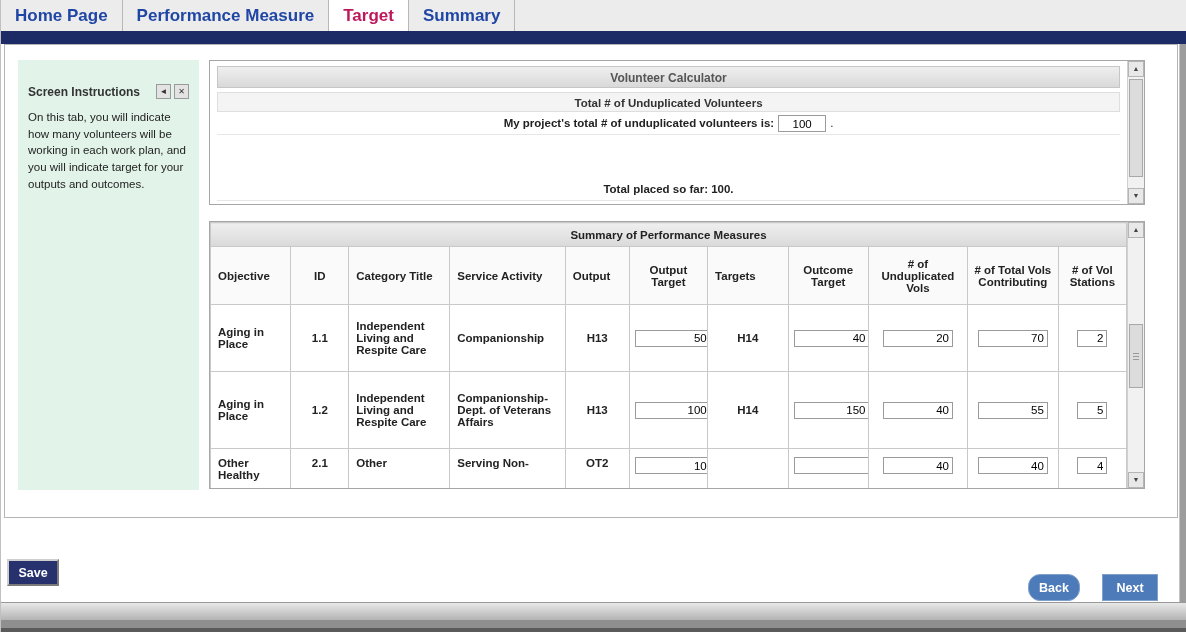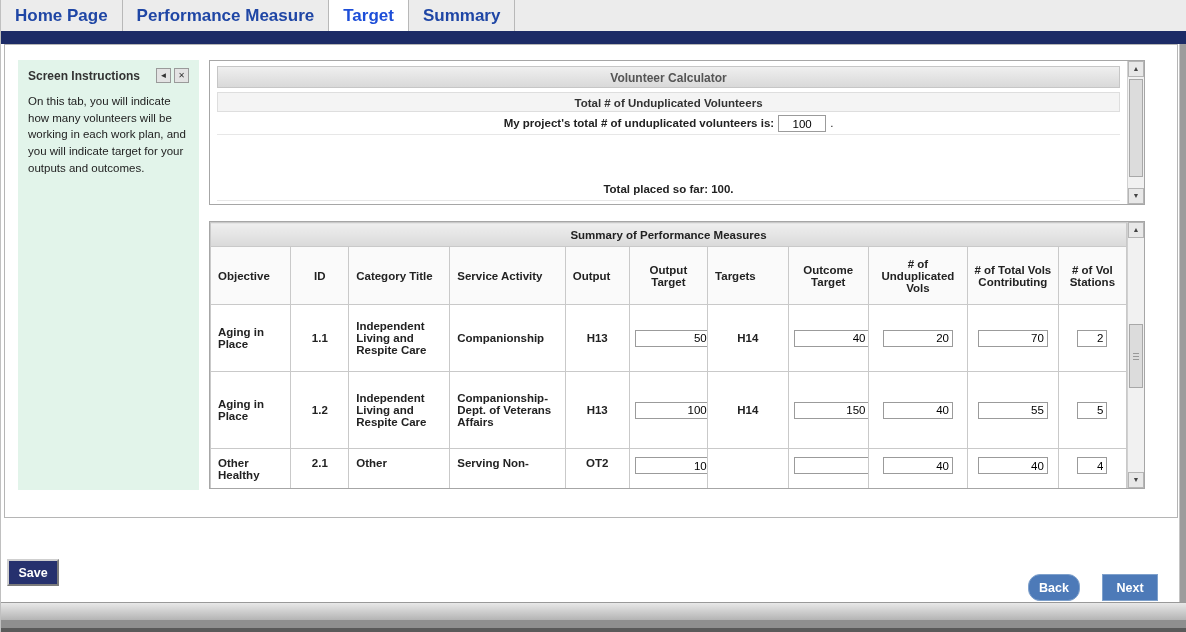--- a/index.html
+++ b/index.html
@@ -29,41 +29,41 @@
     font-size: 17px;
     font-weight: bold;
     color: #1f46a5;
     border-right: 1px solid #b8b8b8;
     background: #ececec;
     cursor: pointer;
     white-space: nowrap;
   }
   .tab.active {
     background: #ffffff;
-    color: #1d4ed8;
+    color: #be185d;
   }
 
   
   .navybar {
     position: absolute; top: 31px; left: 0; right: 0; height: 13px;
     background: #1c2b66;
   }
 
   
   .content-frame {
     position: absolute; top: 44px; left: 3px; width: 1174px; height: 474px;
     background: #ffffff;
     border: 1px solid #b5b5b5;
   }
 
   
   .instructions {
     position: absolute; left: 13px; top: 15px; width: 181px; height: 430px;
     background: #e2f4ea;
-    padding: 8px 10px;
+    padding: 24px 10px;
     font-size: 11.5px; color: #222;
   }
   .instructions-head { display: flex; align-items: center; }
   .instructions-title { flex: 1; font-weight: bold; font-size: 12px; color: #333; }
   .mini-btn {
     width: 15px; height: 15px; margin-left: 3px;
     background: #e3e3e3; border: 1px solid #9a9a9a;
     font-size: 8px; line-height: 13px; text-align: center; color: #333;
     cursor: pointer; display: inline-block;
   }

